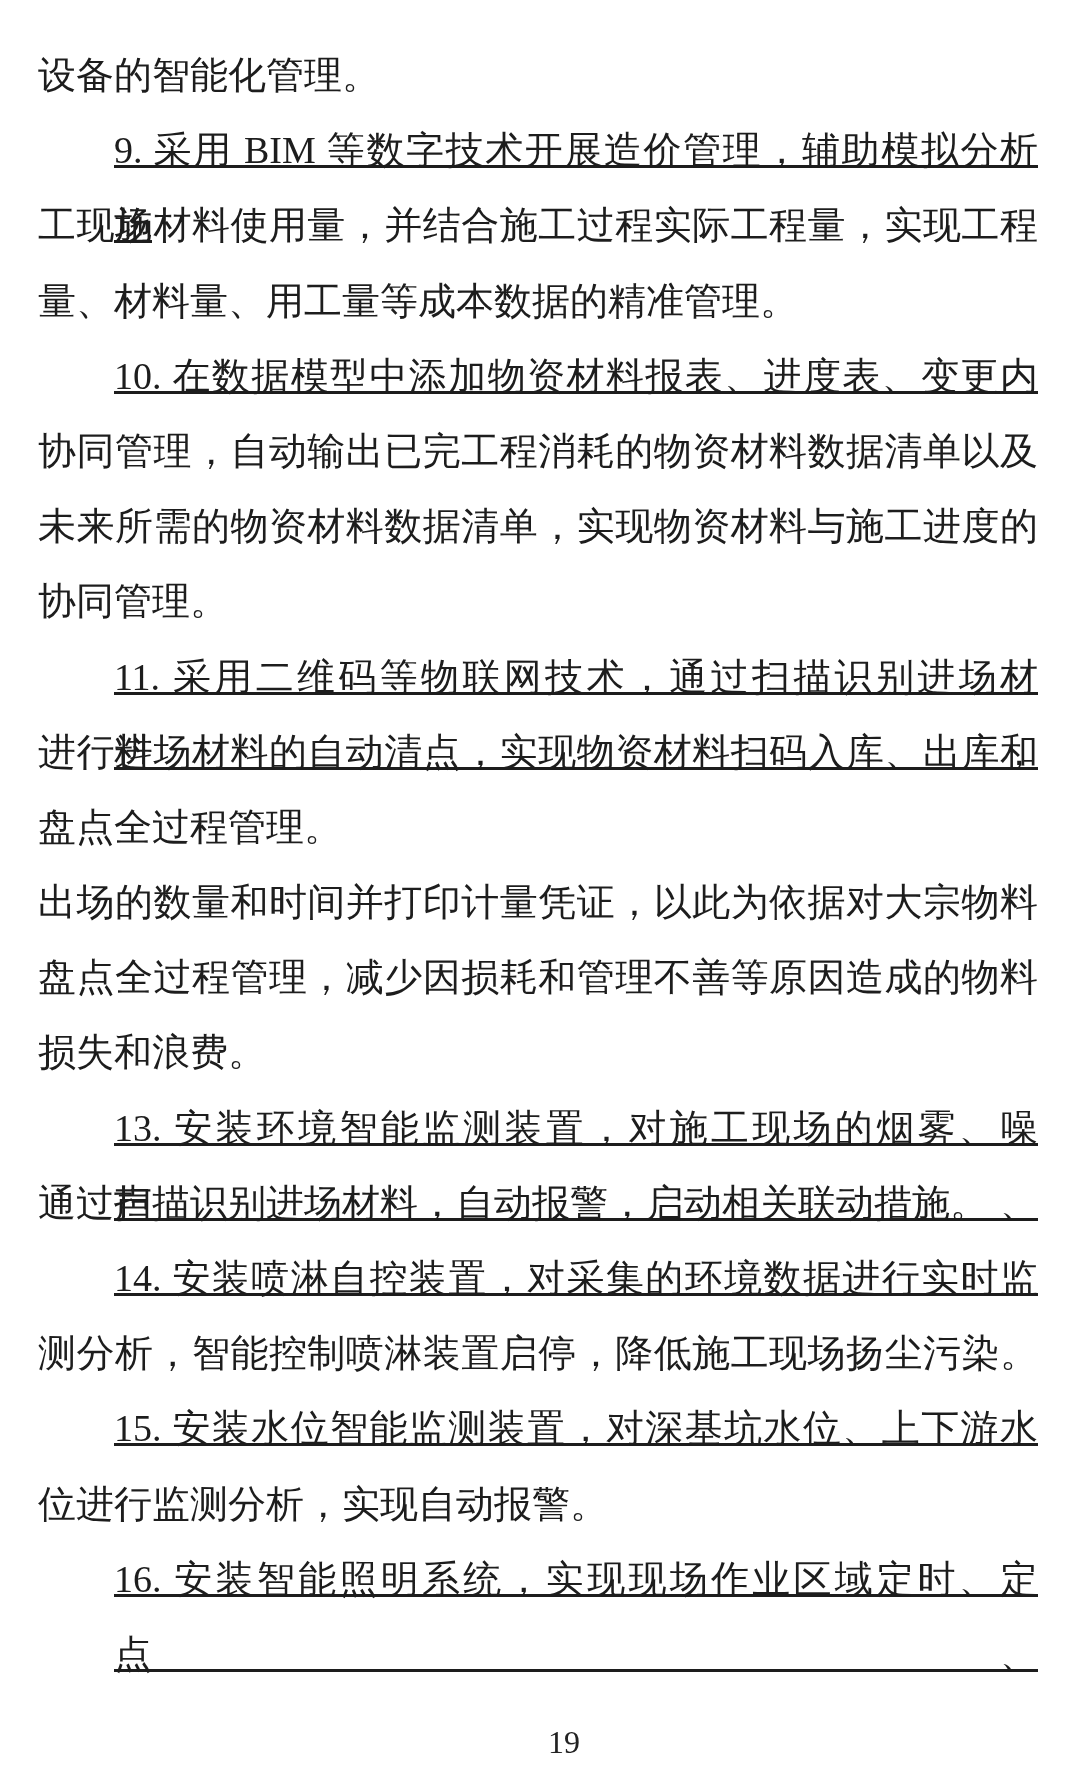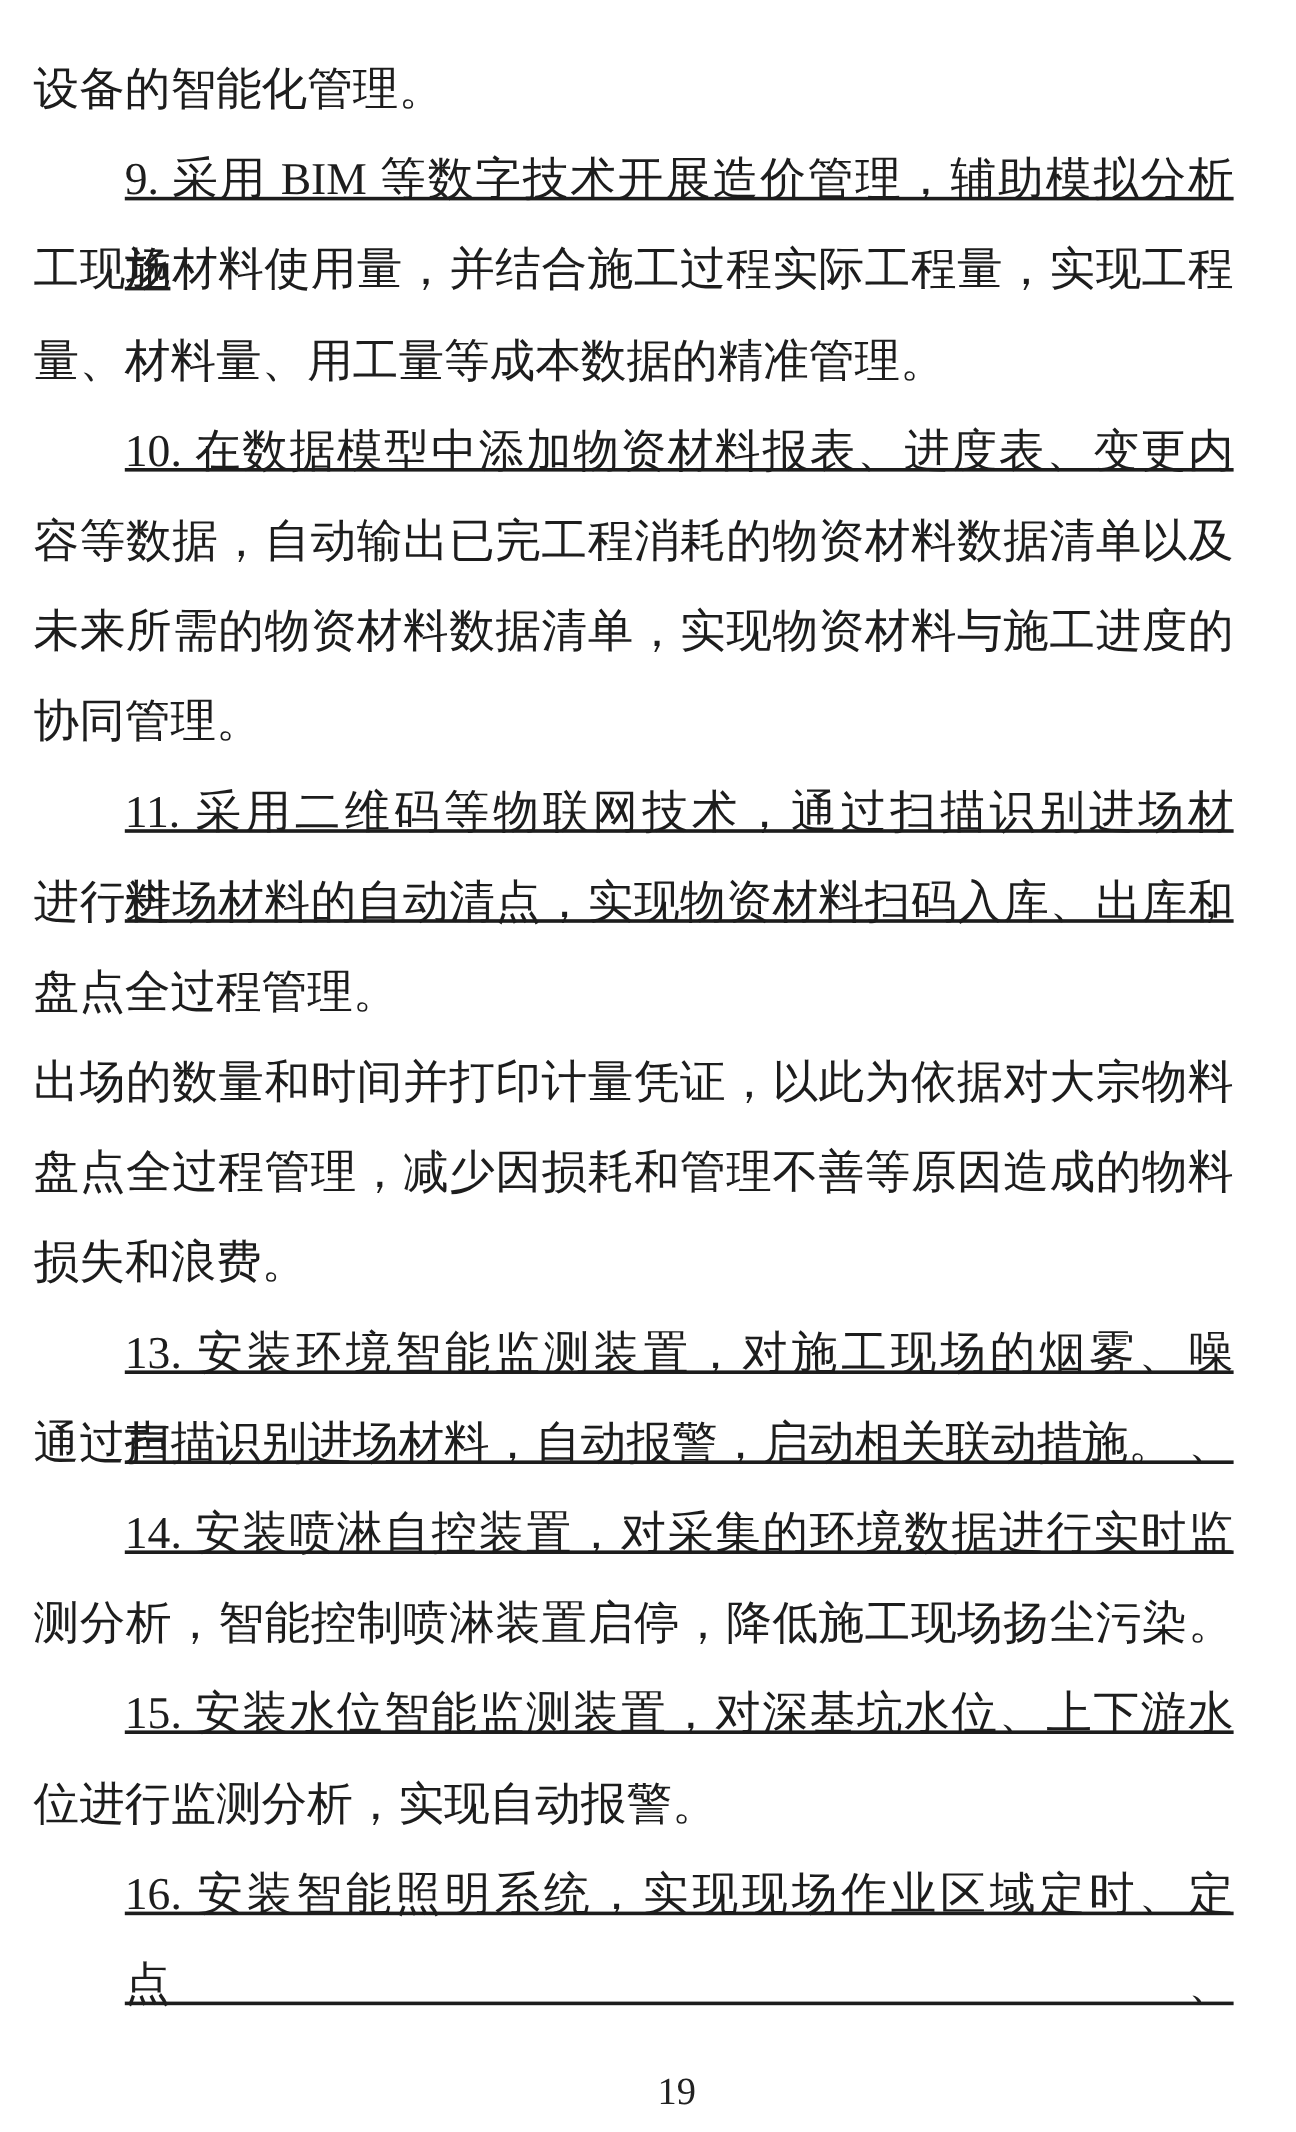--- a/index.html
+++ b/index.html
@@ -10,21 +10,21 @@
   .page {
     position: relative;
     width: 1080px;
     height: 1777px;
     background: #ffffff;
     overflow: hidden;
     font-family: "Liberation Serif", "DejaVu Serif", serif;
   }
   .text-body {
     position: absolute;
-    left: 28px;
+    left: 38px;
     top: 38px;
     width: 1000px;
   }
   .line {
     height: 75.2px;
     line-height: 75.2px;
     font-size: 38px;
     color: #1d1d1d;
     font-weight: 400;
     letter-spacing: 0px;
@@ -55,21 +55,21 @@
 </head>
 <body>
 
 <div class="page">
   <div class="text-body">
       <div class="line">设备的智能化管理。</div>
       <div class="line indent fill">9. 采用 BIM 等数字技术开展造价管理，辅助模拟分析施</div>
       <div class="line fill">工现场材料使用量，并结合施工过程实际工程量，实现工程</div>
       <div class="line">量、材料量、用工量等成本数据的精准管理。</div>
       <div class="line indent fill">10. 在数据模型中添加物资材料报表、进度表、变更内</div>
-      <div class="line fill">容等数据，自动输出已完工程消耗的物资材料数据清单以及</div>
+      <div class="line fill">协同管理，自动输出已完工程消耗的物资材料数据清单以及</div>
       <div class="line fill">未来所需的物资材料数据清单，实现物资材料与施工进度的</div>
       <div class="line">协同管理。</div>
       <div class="line indent fill">11. 采用二维码等物联网技术，通过扫描识别进场材料，</div>
       <div class="line fill">进行进场材料的自动清点，实现物资材料扫码入库、出库和</div>
       <div class="line">盘点全过程管理。</div>
       <div class="line fill">出场的数量和时间并打印计量凭证，以此为依据对大宗物料</div>
       <div class="line fill">盘点全过程管理，减少因损耗和管理不善等原因造成的物料</div>
       <div class="line">损失和浪费。</div>
       <div class="line indent fill">13. 安装环境智能监测装置，对施工现场的烟雾、噪声、</div>
       <div class="line">通过扫描识别进场材料，自动报警，启动相关联动措施。</div>

